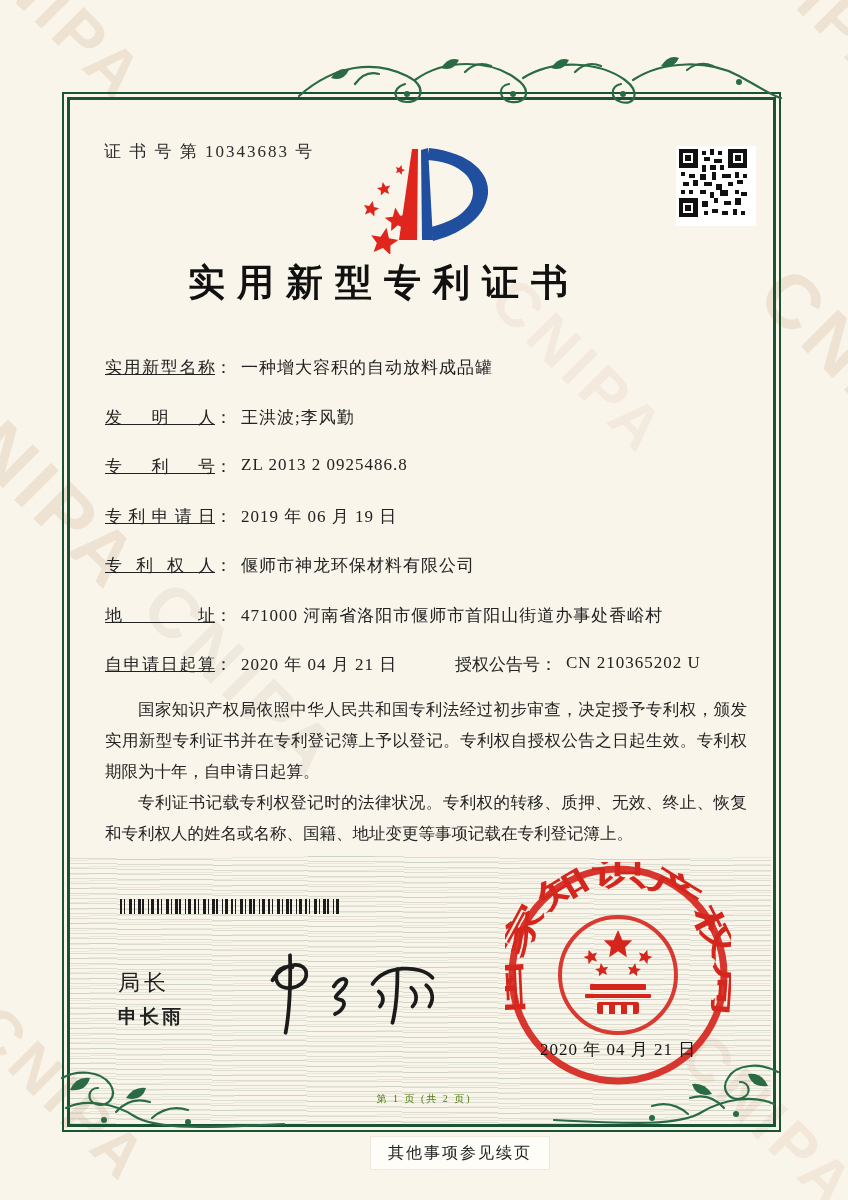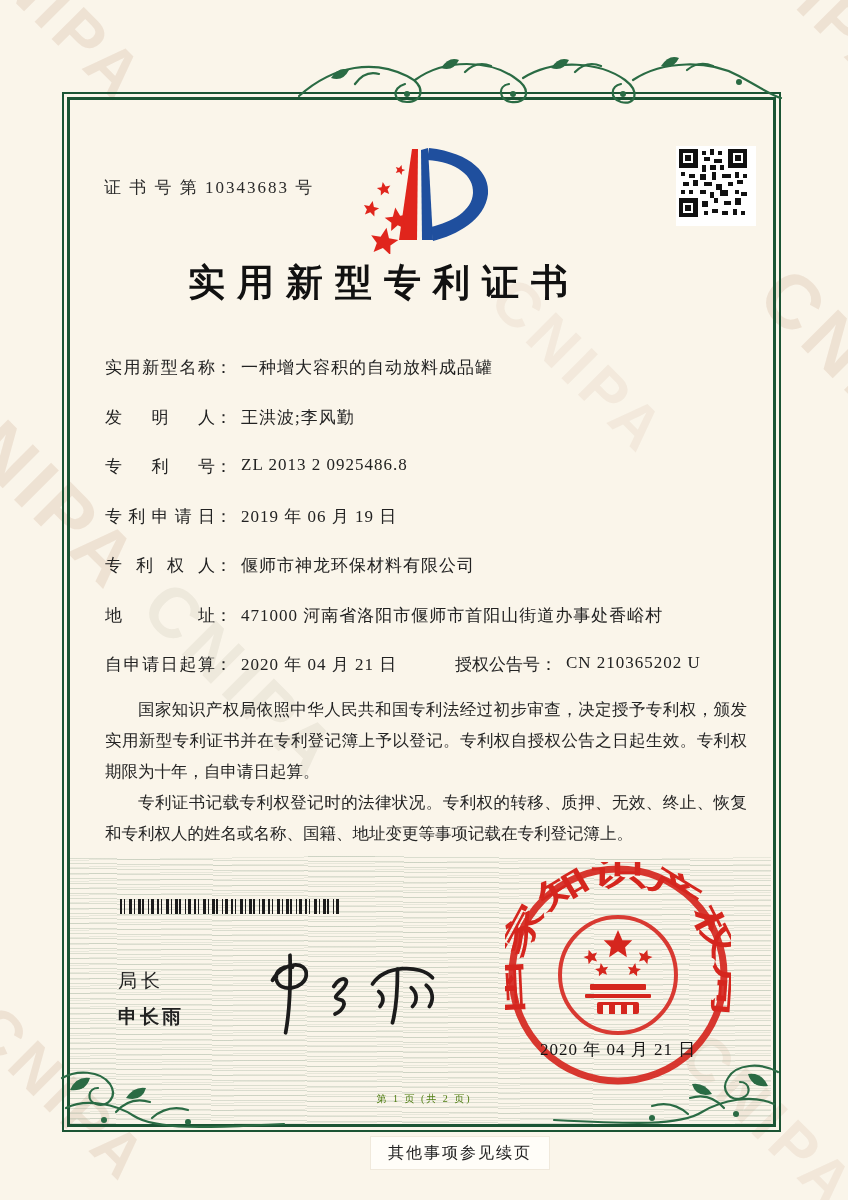--- a/index.html
+++ b/index.html
@@ -30,32 +30,32 @@
   
   .guilloche{left:68px;top:856px;width:703px;height:268px;
      background:
        repeating-linear-gradient(0.6deg, rgba(150,170,148,.32) 0 1px, rgba(0,0,0,0) 1px 5px),
        repeating-linear-gradient(-0.8deg, rgba(150,170,148,.18) 0 1px, rgba(0,0,0,0) 1px 7px);}
 
   
   .orn{color:#2a6b44;}
 
   
-  .cert-no{left:104px;top:140px;font-size:17px;letter-spacing:2px;color:#2b2b2b;margin-top:36px;}
+  .cert-no{left:104px;top:140px;font-size:17px;letter-spacing:2px;color:#2b2b2b;}
   .logo{left:344px;top:136px;}
   .qr{left:676px;top:146px;width:74px;height:74px;background:#fff;padding:3px;}
 
   .title{left:0;top:258px;width:768px;text-align:center;font-size:37px;
          font-weight:bold;letter-spacing:12px;color:#111;}
 
   
   .fields{left:105px;top:356px;width:660px;font-size:17px;color:#222;}
   .f-row{margin-bottom:23.5px;height:26px;white-space:nowrap;}
   .f-label{display:inline-block;width:110px;text-align:justify;text-align-last:justify;
-           vertical-align:top;}
+           vertical-align:top;text-decoration:underline;}
   .f-colon{display:inline-block;vertical-align:top;}
   .f-value{display:inline-block;padding-left:9px;letter-spacing:1px;vertical-align:top;}
   .grant-row{position:relative;height:26px;white-space:nowrap;}
   .grant-right{position:absolute;left:350px;top:0;}
 
   
   .body-text{left:105px;top:694px;width:642px;font-size:16.5px;line-height:31px;
              color:#242424;text-align:justify;}
   .body-text p{margin:0;text-indent:2em;}
 
@@ -65,21 +65,21 @@
       #1c1c1c 0 2px, rgba(0,0,0,0) 2px 4px,
       #1c1c1c 4px 5px, rgba(0,0,0,0) 5px 9px,
       #1c1c1c 9px 12px, rgba(0,0,0,0) 12px 14px,
       #1c1c1c 14px 15px, rgba(0,0,0,0) 15px 18px,
       #1c1c1c 18px 21px, rgba(0,0,0,0) 21px 22px,
       #1c1c1c 22px 24px, rgba(0,0,0,0) 24px 28px,
       #1c1c1c 28px 29px, rgba(0,0,0,0) 29px 31px,
       #1c1c1c 31px 34px, rgba(0,0,0,0) 34px 37px);}
 
   
-  .sig-title{left:118px;top:968px;font-size:19px;letter-spacing:4px;color:#222;}
+  .sig-title{left:118px;top:968px;font-size:22px;letter-spacing:4px;color:#222;}
   .sig-name{left:118px;top:1004px;font-size:19px;letter-spacing:3px;color:#222;font-weight:bold;}
   .sig-script{left:250px;top:948px;}
 
   
   .seal{left:505px;top:862px;width:226px;height:226px;}
   .seal-date{left:505px;top:1038px;width:226px;text-align:center;font-size:17px;
              color:#151515;letter-spacing:1px;}
 
   
   .page-info{left:0;top:1092px;width:848px;text-align:center;font-size:10px;

